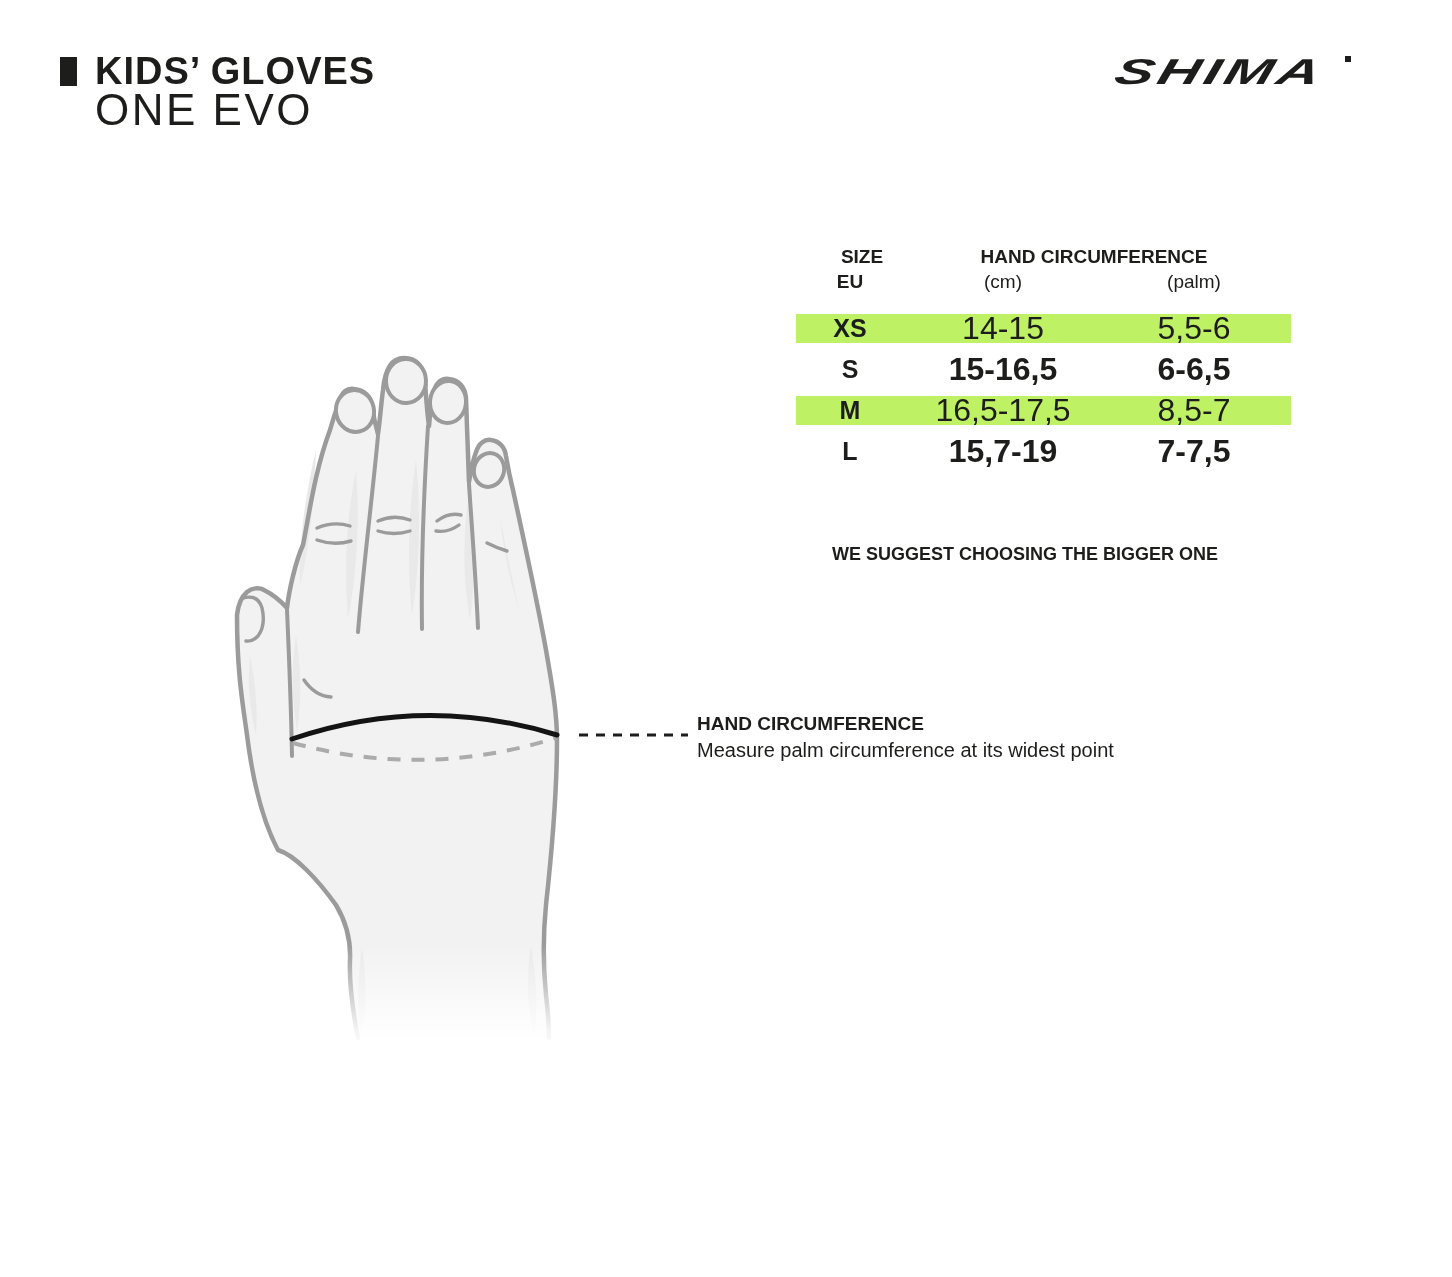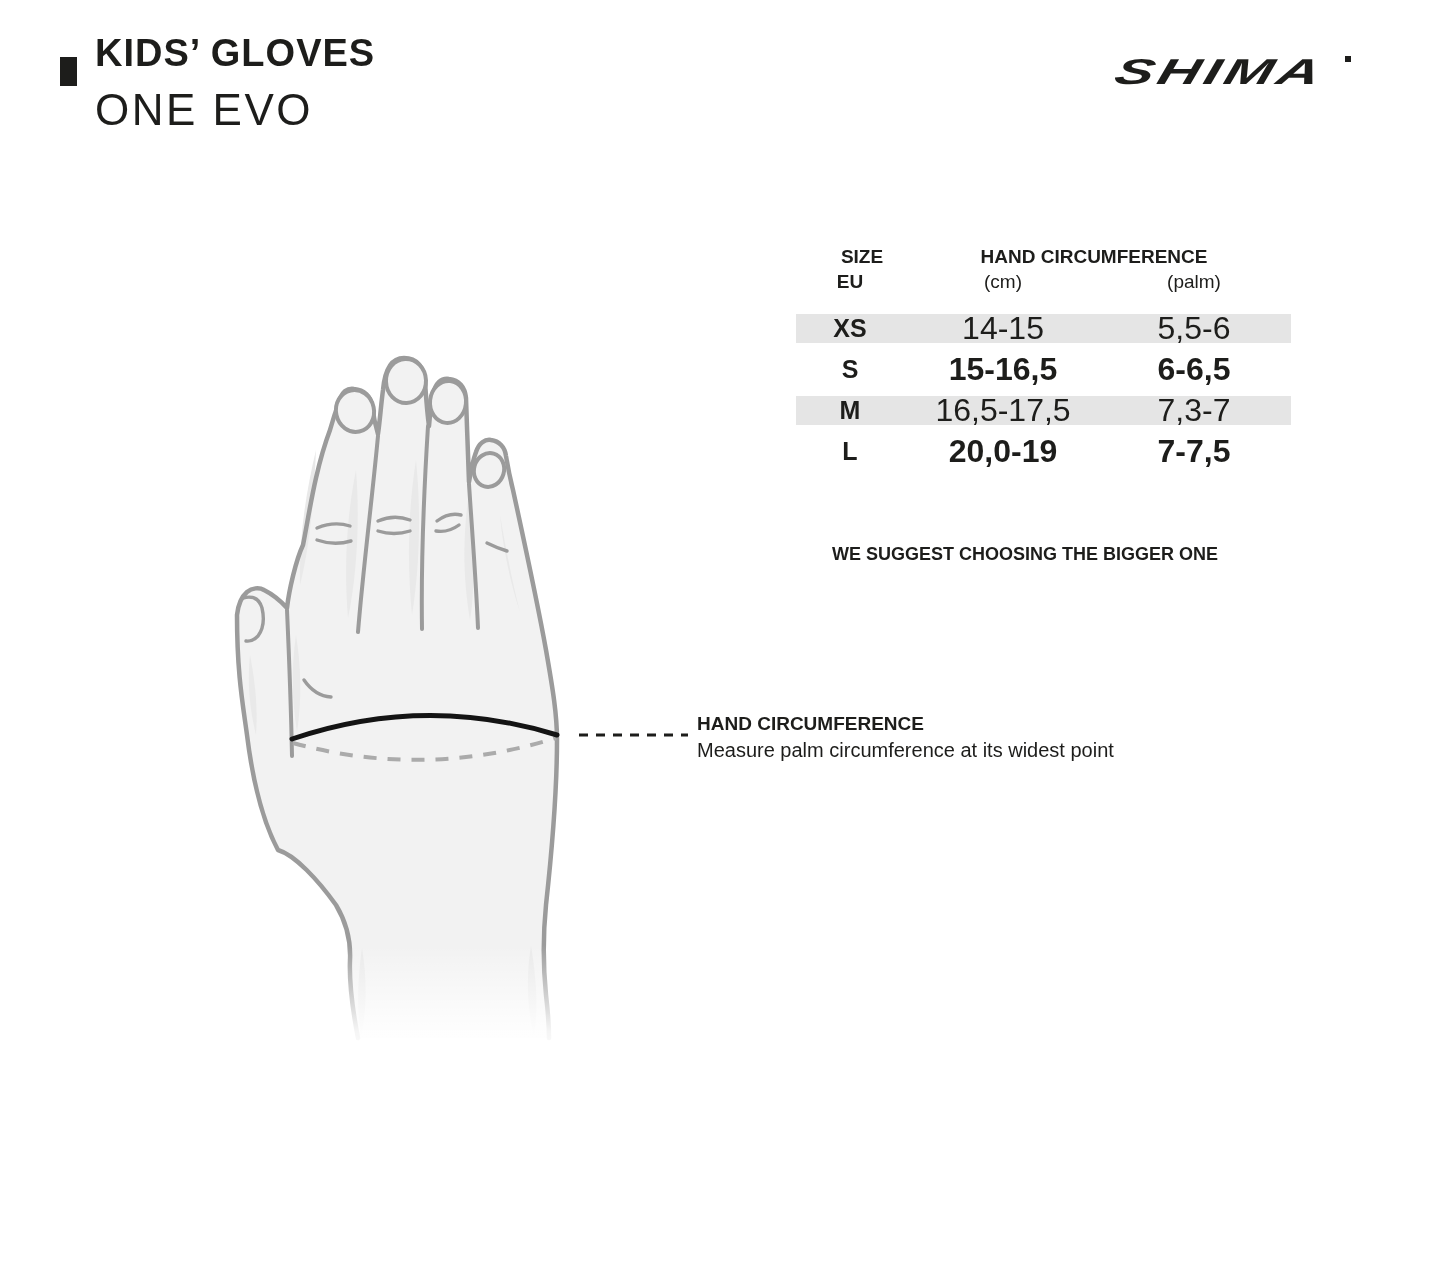--- a/index.html
+++ b/index.html
@@ -5,31 +5,31 @@
   html,body { margin:0; padding:0; background:#ffffff; }
   .page {
     position:relative; width:1452px; height:1277px; background:#ffffff;
     font-family:"Liberation Sans","DejaVu Sans",sans-serif; color:#1d1d1b;
     overflow:hidden;
   }
   .abs { position:absolute; }
 
   
   .accent-bar { left:60px; top:57px; width:17px; height:29px; background:#1d1d1b; }
-  .category-title { left:95px; top:33px; font-size:38px; font-weight:bold; letter-spacing:1px; line-height:40px; white-space:nowrap; }
+  .category-title { left:95px; top:51px; font-size:38px; font-weight:bold; letter-spacing:1px; line-height:40px; white-space:nowrap; }
   .model-subtitle { left:95px; top:91px; font-size:44px; font-weight:400; letter-spacing:2.5px; line-height:38px; white-space:nowrap; }
   .brand-logo { left:1093px; top:42px; width:280px; height:64px; }
 
   
   .size-table { left:796px; top:246px; width:495px; height:240px; }
   .thead-cell { position:absolute; transform:translateX(-50%); font-size:19px; white-space:nowrap; }
   .thead-cell.bold { font-weight:bold; }
   .trows { position:absolute; left:0; top:68px; width:495px; }
   .trow { display:grid; grid-template-columns:108px 198px 184px; height:29px; margin-bottom:12px; align-items:center; }
-  .trow.striped { background:#e5e5e5; }
+  .trow.striped { background:#bef264; }
   .tcell { text-align:center; font-size:32px; line-height:29px; }
   .tcell.size { font-weight:bold; font-size:25px; }
   .trow.heavy .val { font-weight:bold; }
 
   
   .between-note { left:795px; top:541px; width:460px; text-align:center;
     font-size:18px; font-weight:bold; line-height:26px; }
 
   
   .annotation-title { left:697px; top:713px; font-size:19px; font-weight:bold; white-space:nowrap; }
@@ -68,25 +68,25 @@
         <span class="tcell val">5,5-6</span>
       </div>
       <div class="trow heavy">
         <span class="tcell size">S</span>
         <span class="tcell val">15-16,5</span>
         <span class="tcell val">6-6,5</span>
       </div>
       <div class="trow striped">
         <span class="tcell size">M</span>
         <span class="tcell val">16,5-17,5</span>
-        <span class="tcell val">7,3-7</span>
+        <span class="tcell val">8,5-7</span>
       </div>
       <div class="trow heavy">
         <span class="tcell size">L</span>
-        <span class="tcell val">20,0-19</span>
+        <span class="tcell val">15,7-19</span>
         <span class="tcell val">7-7,5</span>
       </div>
     </div>
   </div>
 
   <div class="abs between-note">
     <div>WE SUGGEST CHOOSING THE BIGGER ONE</div>
   </div>
 
   <svg class="abs hand-svg" viewBox="210 325 400 735" fill="none" aria-hidden="true">

